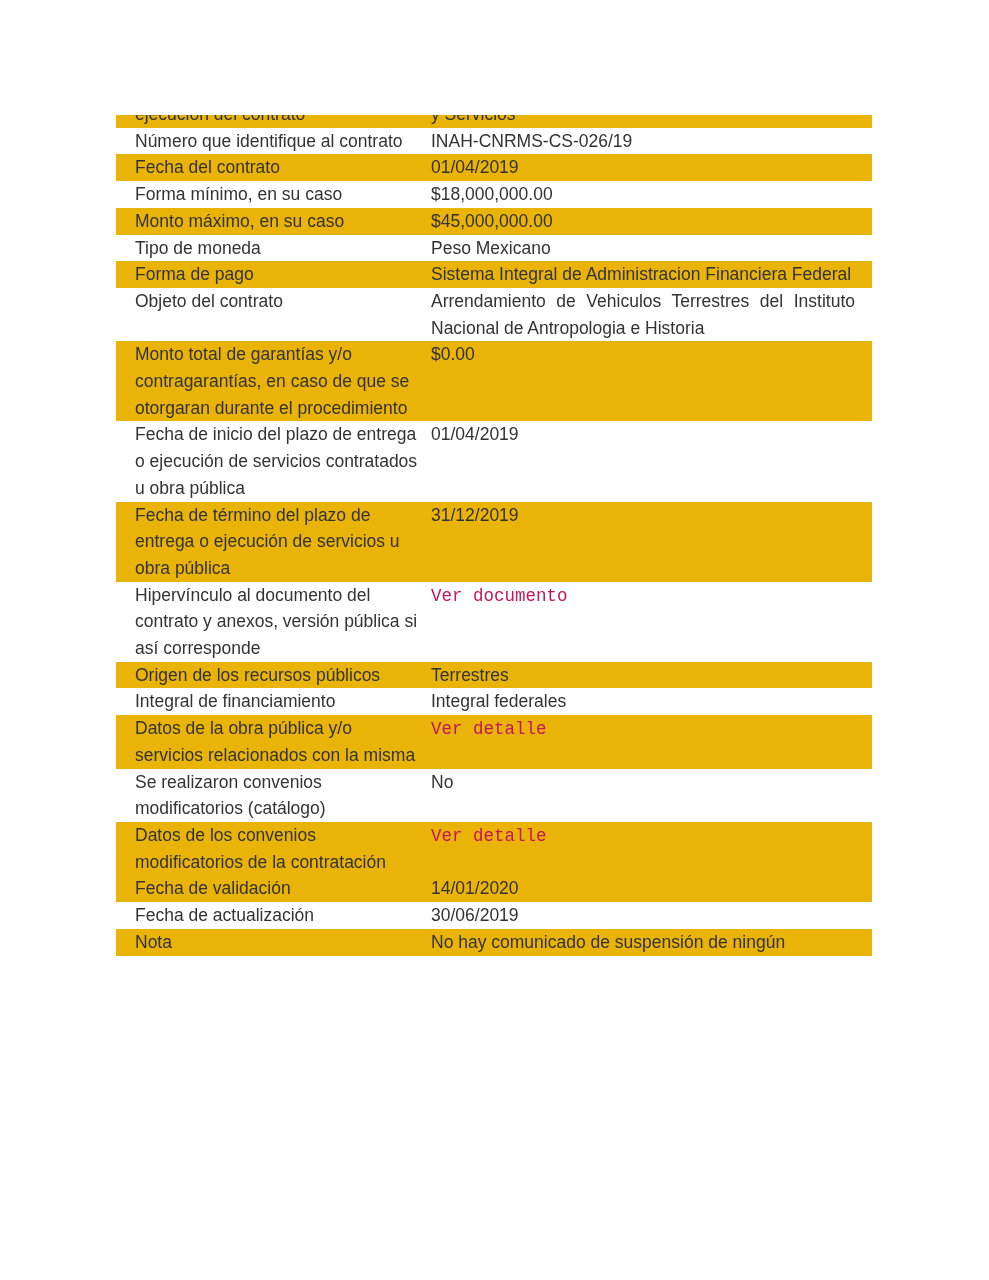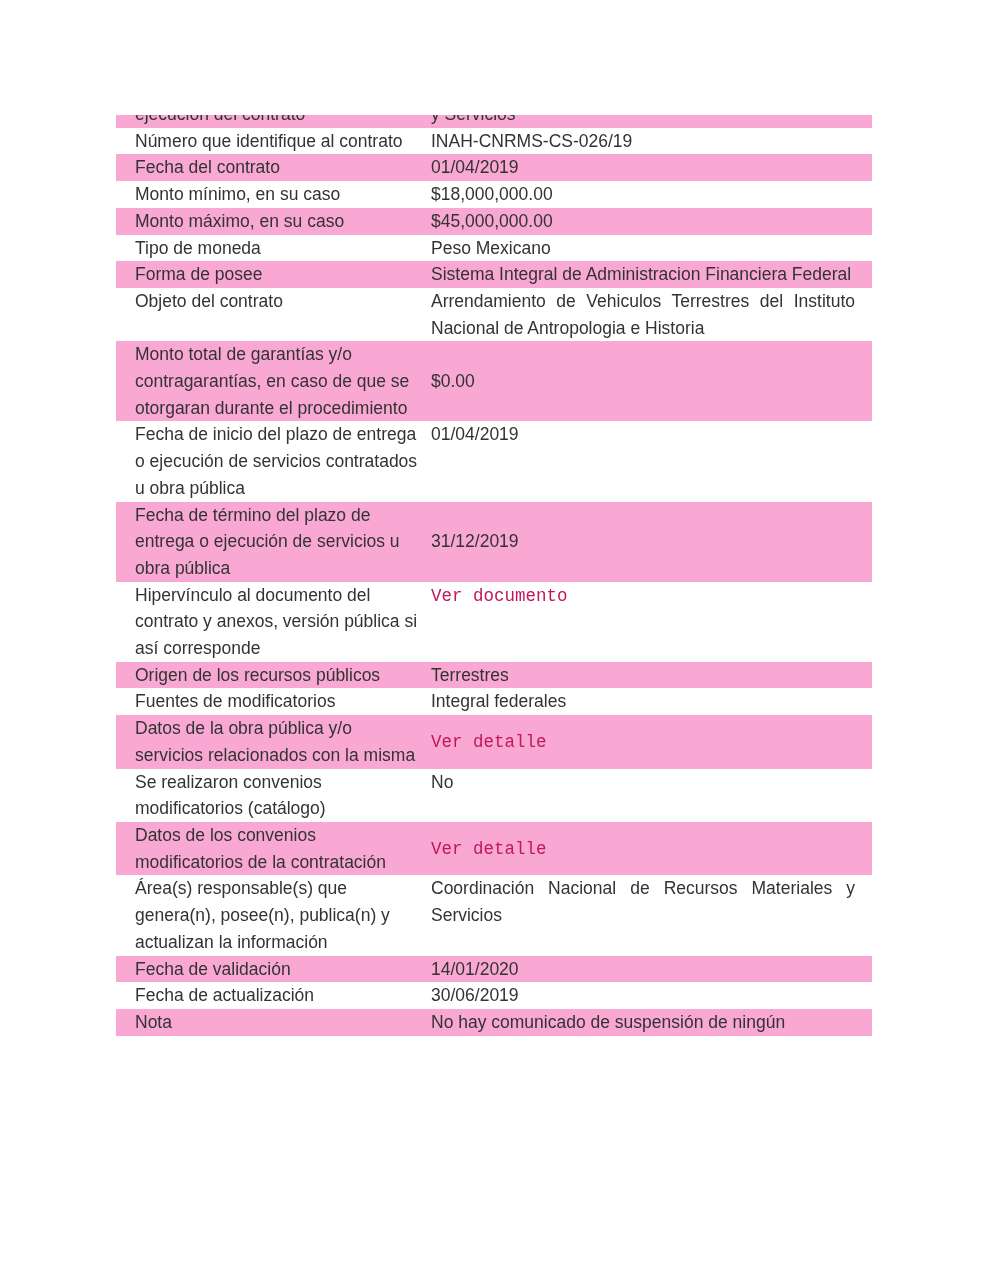--- a/index.html
+++ b/index.html
@@ -28,21 +28,21 @@
       left: 0;
       top: -14px;
       width: 756px;
     }
     .row {
       display: flex;
       width: 756px;
       font-size: 17.5px;
       line-height: 26.7px;
     }
-    .row.gray { background: #f9a8d4; align-items: center; }
+    .row.gray { background: #eab308; }
     .row.white { background: #ffffff; }
     .label {
       box-sizing: border-box;
       width: 315px;
       padding-left: 19px;
       padding-right: 10px;
     }
     .value {
       box-sizing: border-box;
       width: 441px;
@@ -67,33 +67,33 @@
     </div>
     <div class="row white">
       <div class="label">Número que identifique al contrato</div>
       <div class="value">INAH-CNRMS-CS-026/19</div>
     </div>
     <div class="row gray">
       <div class="label">Fecha del contrato</div>
       <div class="value">01/04/2019</div>
     </div>
     <div class="row white">
-      <div class="label">Monto mínimo, en su caso</div>
+      <div class="label">Forma mínimo, en su caso</div>
       <div class="value">$18,000,000.00</div>
     </div>
     <div class="row gray">
       <div class="label">Monto máximo, en su caso</div>
       <div class="value">$45,000,000.00</div>
     </div>
     <div class="row white">
       <div class="label">Tipo de moneda</div>
       <div class="value">Peso Mexicano</div>
     </div>
     <div class="row gray">
-      <div class="label">Forma de posee</div>
+      <div class="label">Forma de pago</div>
       <div class="value">Sistema Integral de Administracion Financiera Federal</div>
     </div>
     <div class="row white">
       <div class="label">Objeto del contrato</div>
       <div class="value">Arrendamiento de Vehiculos Terrestres del Instituto Nacional de Antropologia e Historia</div>
     </div>
     <div class="row gray">
       <div class="label">Monto total de garantías y/o contragarantías, en caso de que se otorgaran durante el procedimiento</div>
       <div class="value">$0.00</div>
     </div>
@@ -109,43 +109,39 @@
       <div class="label">Hipervínculo al documento del contrato y anexos, versión pública si así corresponde</div>
       <div class="value">
         <a class="link">Ver documento</a>
       </div>
     </div>
     <div class="row gray">
       <div class="label">Origen de los recursos públicos</div>
       <div class="value">Terrestres</div>
     </div>
     <div class="row white">
-      <div class="label">Fuentes de modificatorios</div>
+      <div class="label">Integral de financiamiento</div>
       <div class="value">Integral federales</div>
     </div>
     <div class="row gray">
       <div class="label">Datos de la obra pública y/o servicios relacionados con la misma</div>
       <div class="value">
         <a class="link">Ver detalle</a>
       </div>
     </div>
     <div class="row white">
       <div class="label">Se realizaron convenios modificatorios (catálogo)</div>
       <div class="value">No</div>
     </div>
     <div class="row gray">
       <div class="label">Datos de los convenios modificatorios de la contratación</div>
       <div class="value">
         <a class="link">Ver detalle</a>
       </div>
     </div>
-    <div class="row white">
-      <div class="label">Área(s) responsable(s) que genera(n), posee(n), publica(n) y actualizan la información</div>
-      <div class="value">Coordinación Nacional de Recursos Materiales y Servicios</div>
-    </div>
     <div class="row gray">
       <div class="label">Fecha de validación</div>
       <div class="value">14/01/2020</div>
     </div>
     <div class="row white">
       <div class="label">Fecha de actualización</div>
       <div class="value">30/06/2019</div>
     </div>
     <div class="row gray">
       <div class="label">Nota</div>

